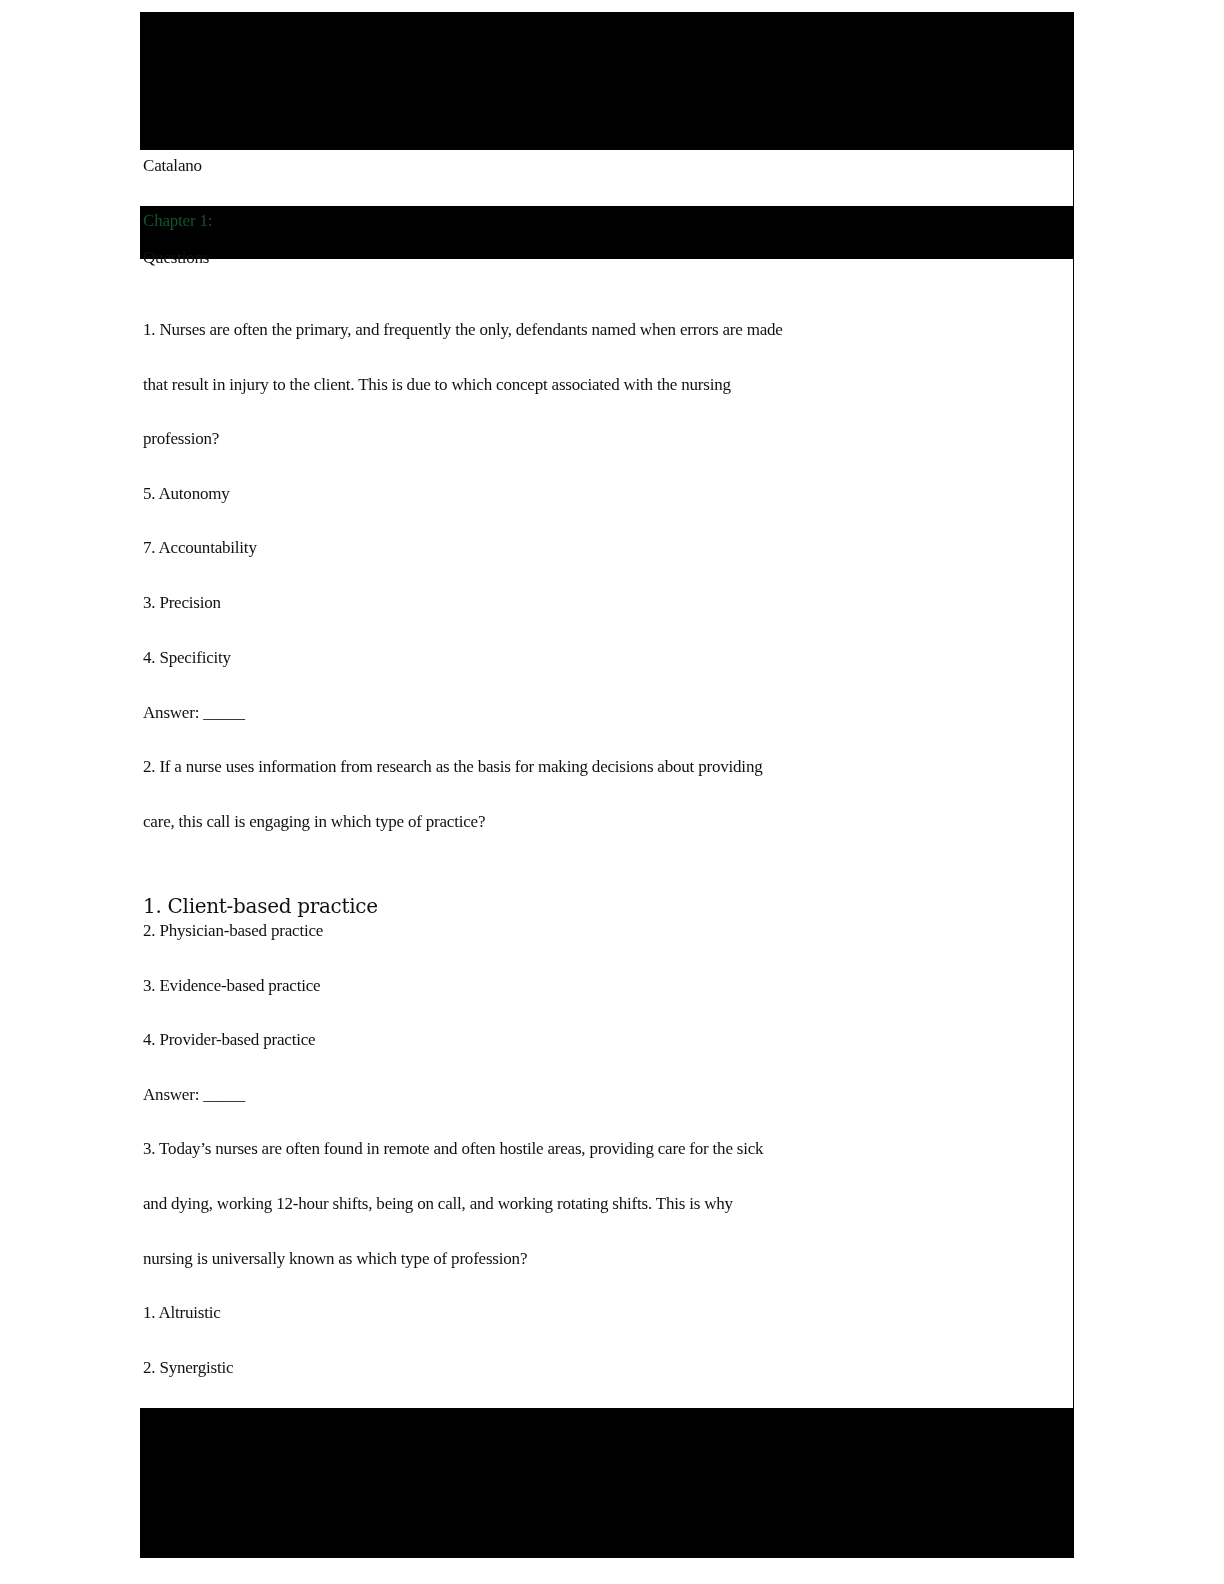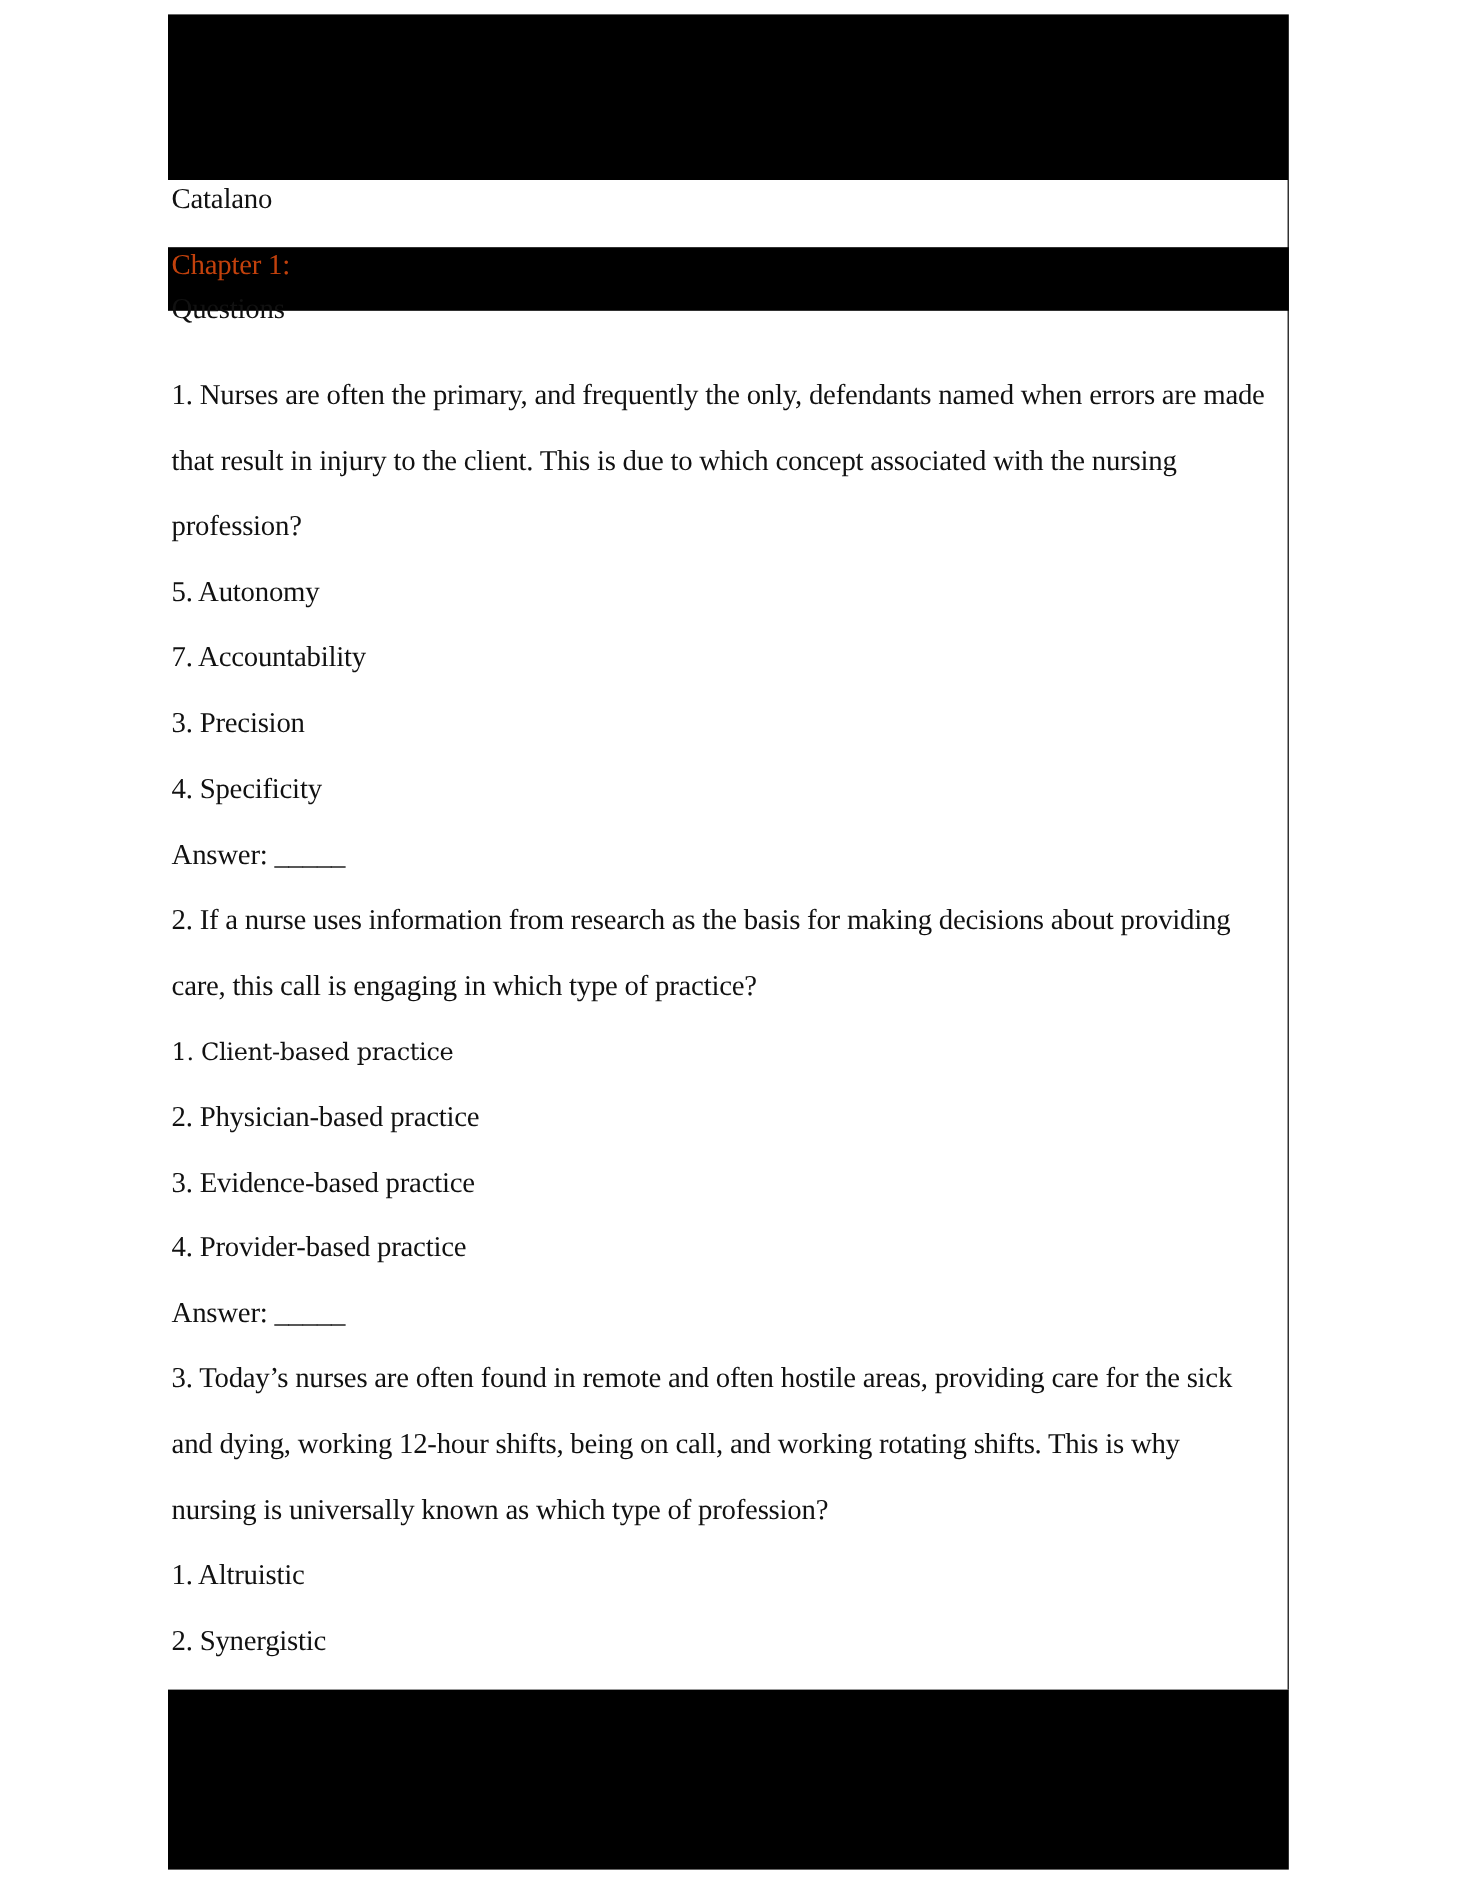--- a/index.html
+++ b/index.html
@@ -3,23 +3,23 @@
   <meta charset="utf-8">
   <style>
     html, body { margin: 0; padding: 0; background: #ffffff; }
     body { width: 1224px; height: 1584px; position: relative; overflow: hidden;
            font-family: "Liberation Serif", "DejaVu Serif", serif; color: #111; }
     .redact { position: absolute; left: 140px; width: 934px; background: #000; }
     #redact-top { top: 12px; height: 138px; }
     #redact-chapter { top: 206px; height: 53px; }
     #redact-bottom { top: 1408px; height: 150px; }
     .rule-right { position: absolute; left: 1073px; top: 150px; width: 1px; height: 1258px; background: #000; }
-    .line { position: absolute; left: 143px; font-size: 24px; line-height: 28px; white-space: nowrap; letter-spacing: -0.2px; }
-    .chapter-text { color: #c2410c; }
-    .alt-face { font-family: "Liberation Sans", "DejaVu Sans", sans-serif; font-family: "DejaVu Serif", serif; font-size: 20px; letter-spacing: -0.3px; }
+    .line { position: absolute; left: 143px; font-size: 17px; line-height: 28px; white-space: nowrap; letter-spacing: -0.2px; }
+    .chapter-text { color: #14532d; }
+    .alt-face { font-family: "Liberation Sans", "DejaVu Sans", sans-serif; font-family: "DejaVu Serif", serif; font-size: 20px; letter-spacing: -0.3px; margin-top: 30px; }
   </style>
 </head>
 <body>
 
 <div class="redact" id="redact-top"></div>
 <div class="redact" id="redact-chapter"></div>
 <div class="redact" id="redact-bottom"></div>
 <div class="rule-right"></div>
 
 <div class="line" style="top:152px">Catalano</div>

